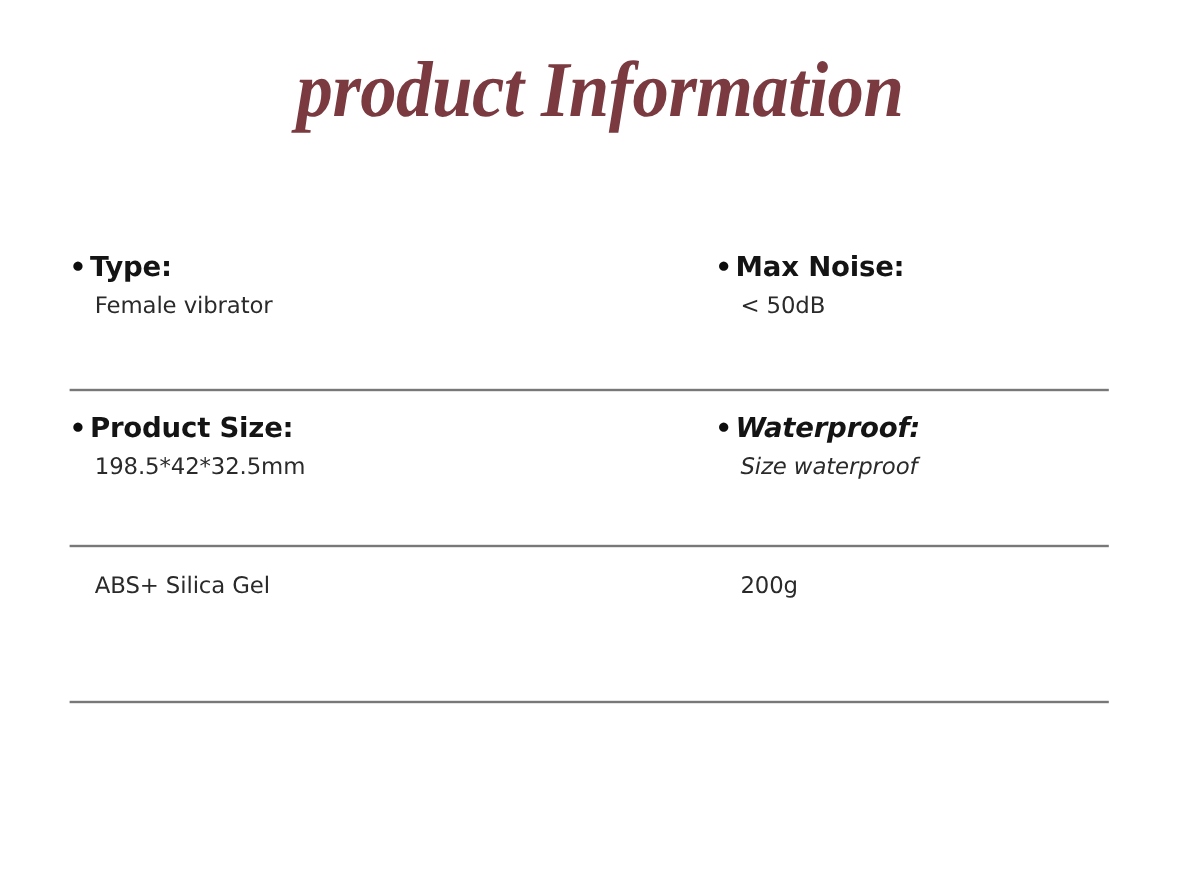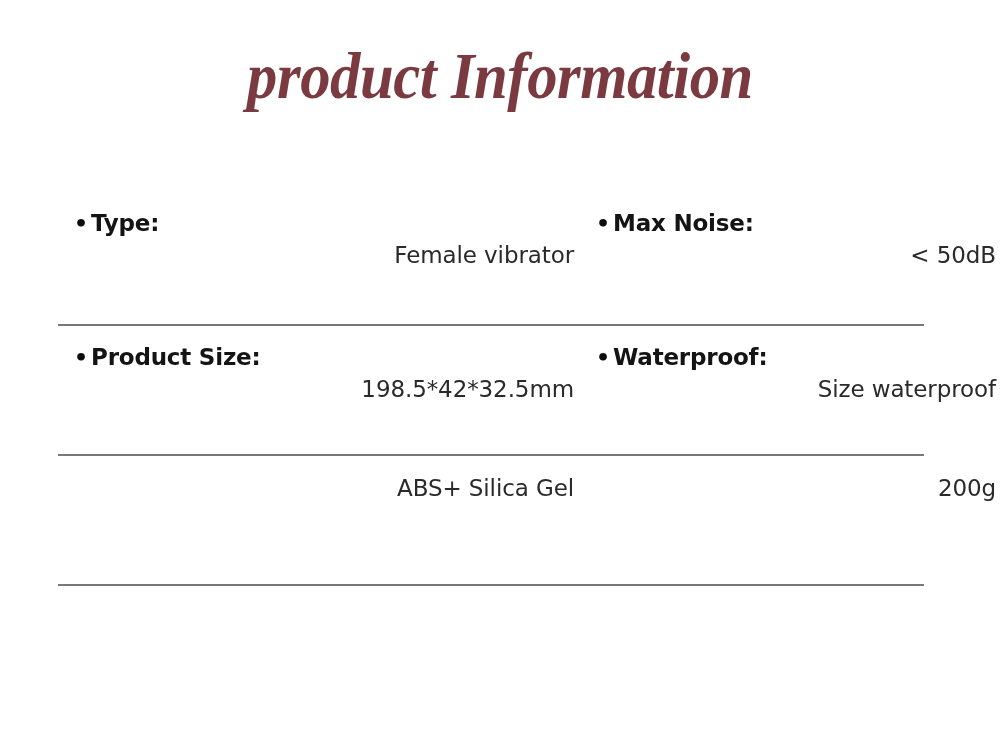--- a/index.html
+++ b/index.html
@@ -60,21 +60,21 @@
     width: 866px;
     height: 2px;
     background: #787878;
     bottom: 0;
   }
 
   .cell {
     position: absolute;
     top: 0;
   }
-  .cell.left  { left: 74px;  width: 500px; }
+  .cell.left  { left: 58px;  width: 500px; }
   .cell.right { left: 596px; width: 400px; }
 
   .label-line {
     display: block;
     white-space: nowrap;
     font-weight: bold;
     font-size: 23px;
     line-height: 30px;
     color: #141414;
     letter-spacing: -0.2px;
@@ -85,33 +85,32 @@
     width: 17px;
     font-size: 22px;
     line-height: 30px;
     color: #0d0d0d;
   }
 
   .value-line {
     display: block;
     white-space: nowrap;
     font-weight: normal;
-    font-size: 23px;
+    font-size: 19px;
     line-height: 32px;
     color: #2a2a2a;
     padding-left: 21px;
     letter-spacing: -0.1px;
-    text-align: right;
   }
 
   
   .r1 .cell.left  { top: 12px; }
   .r1 .cell.right { top: 12px; }
   .r2 .cell.left  { top: 16px; }
-  .r2 .cell.right { top: 16px; }
+  .r2 .cell.right { top: 16px; font-style: italic; }
   .r3 .cell.left  { top: 16px; }
   .r3 .cell.right { top: 16px; }
   .r4 .cell.left  { top: 18px; }
   .r4 .cell.right { top: 18px; }
 </style>
 </head>
 <body>
 
 <div id="page">
 

